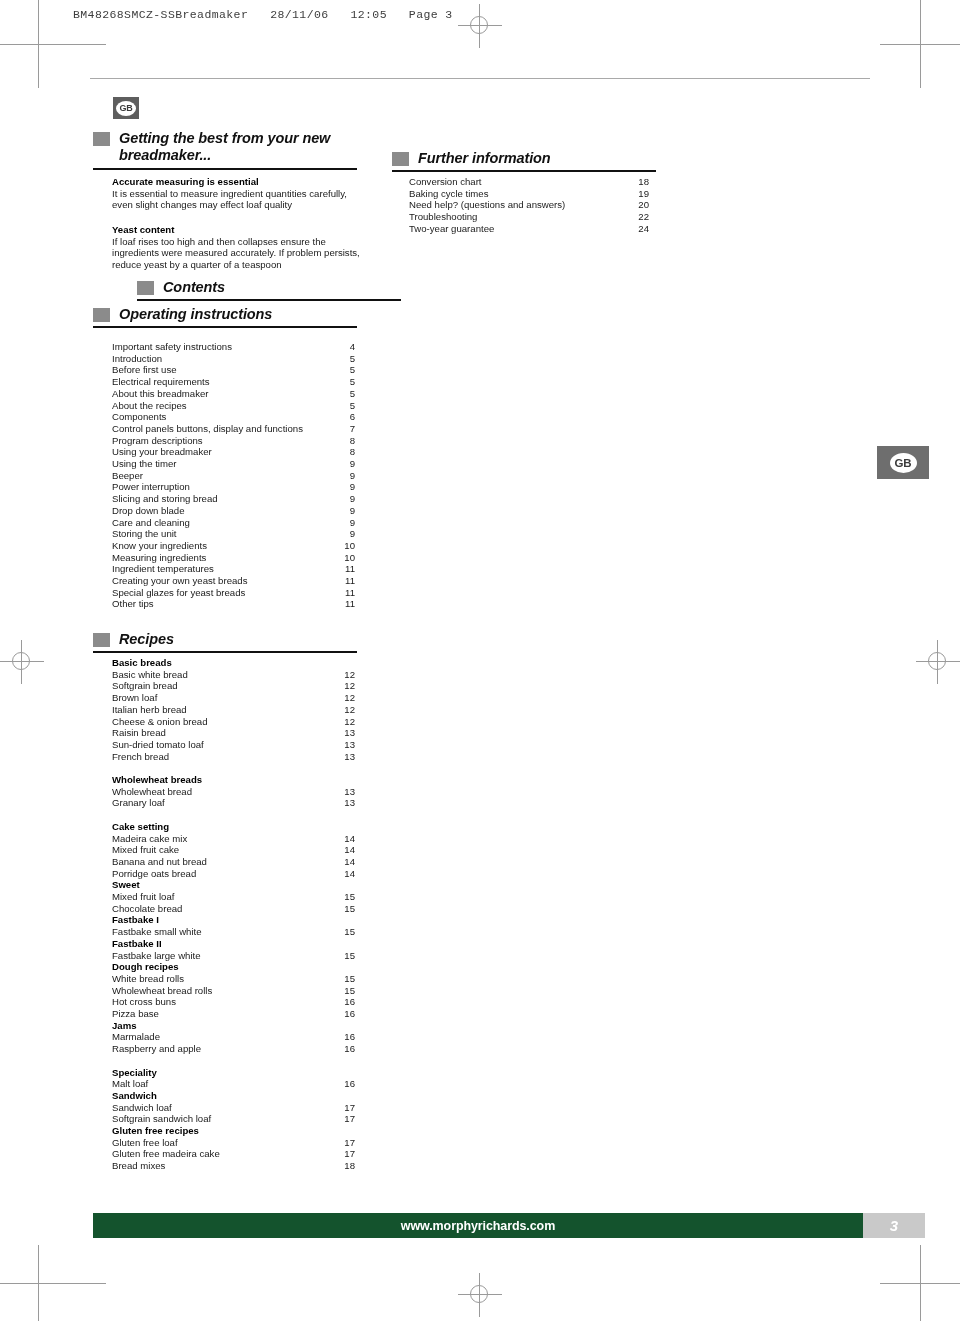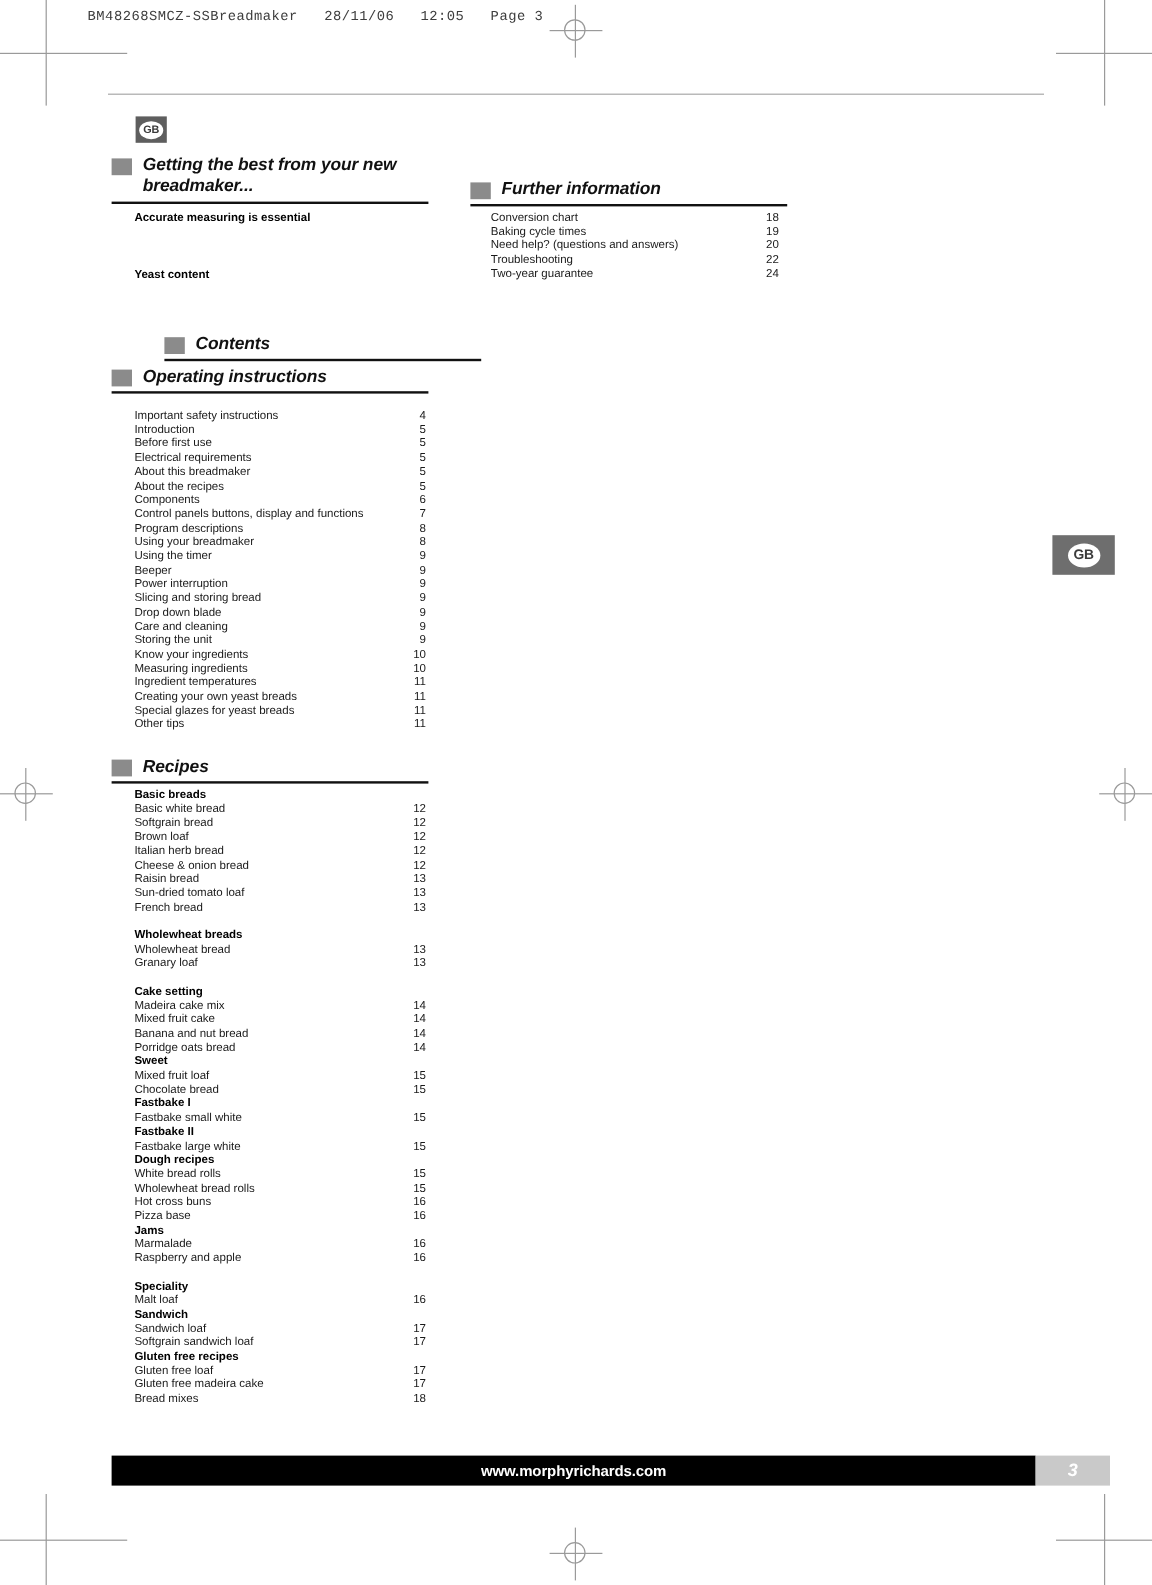--- a/index.html
+++ b/index.html
@@ -137,21 +137,21 @@
   }
   .toc-row .t-label { white-space: nowrap; }
   .toc-row .t-page { white-space: nowrap; }
   .toc-row.spacer { height: 11.7px; }
 
   
   .footer-bar {
     position: absolute;
     left: 93px; top: 1213px;
     width: 770px; height: 25px;
-    background: #000000;
+    background: #14532d;
     color: #ffffff;
     display: flex; align-items: center; justify-content: center;
     font-size: 12.5px;
     font-weight: bold;
     letter-spacing: -0.1px;
   }
   .footer-page {
     position: absolute;
     left: 863px; top: 1213px;
     width: 62px; height: 25px;
@@ -208,24 +208,26 @@
 </div>
 
 <div class="sec-head" style="left:93px; top:130px; width:264px;">
   <div class="bullet"></div>
   <div class="htext">Getting the best from your new breadmaker...</div>
   <div class="hrule" style="top:38px;"></div>
 </div>
 
 <div style="position:absolute; left:112px; top:176px; width:248px;">
   <div class="subhead">Accurate measuring is essential</div>
+  <div class="bodytext">It is essential to measure ingredient quantities carefully, even slight changes may effect loaf quality</div>
 </div>
 
 <div style="position:absolute; left:112px; top:224px; width:248px;">
   <div class="subhead">Yeast content</div>
+  <div class="bodytext">If loaf rises too high and then collapses ensure the ingredients were measured accurately. If problem persists, reduce yeast by a quarter of a teaspoon</div>
 </div>
 
 <div class="sec-head" style="left:392px; top:150px; width:264px;">
   <div class="bullet"></div>
   <div class="htext">Further information</div>
   <div class="hrule" style="top:20px;"></div>
 </div>
 <div class="toc" id="further-info-list" style="left:409px; top:176px; width:240px;">
     <div class="toc-row">
       <span class="t-label">Conversion chart</span>

